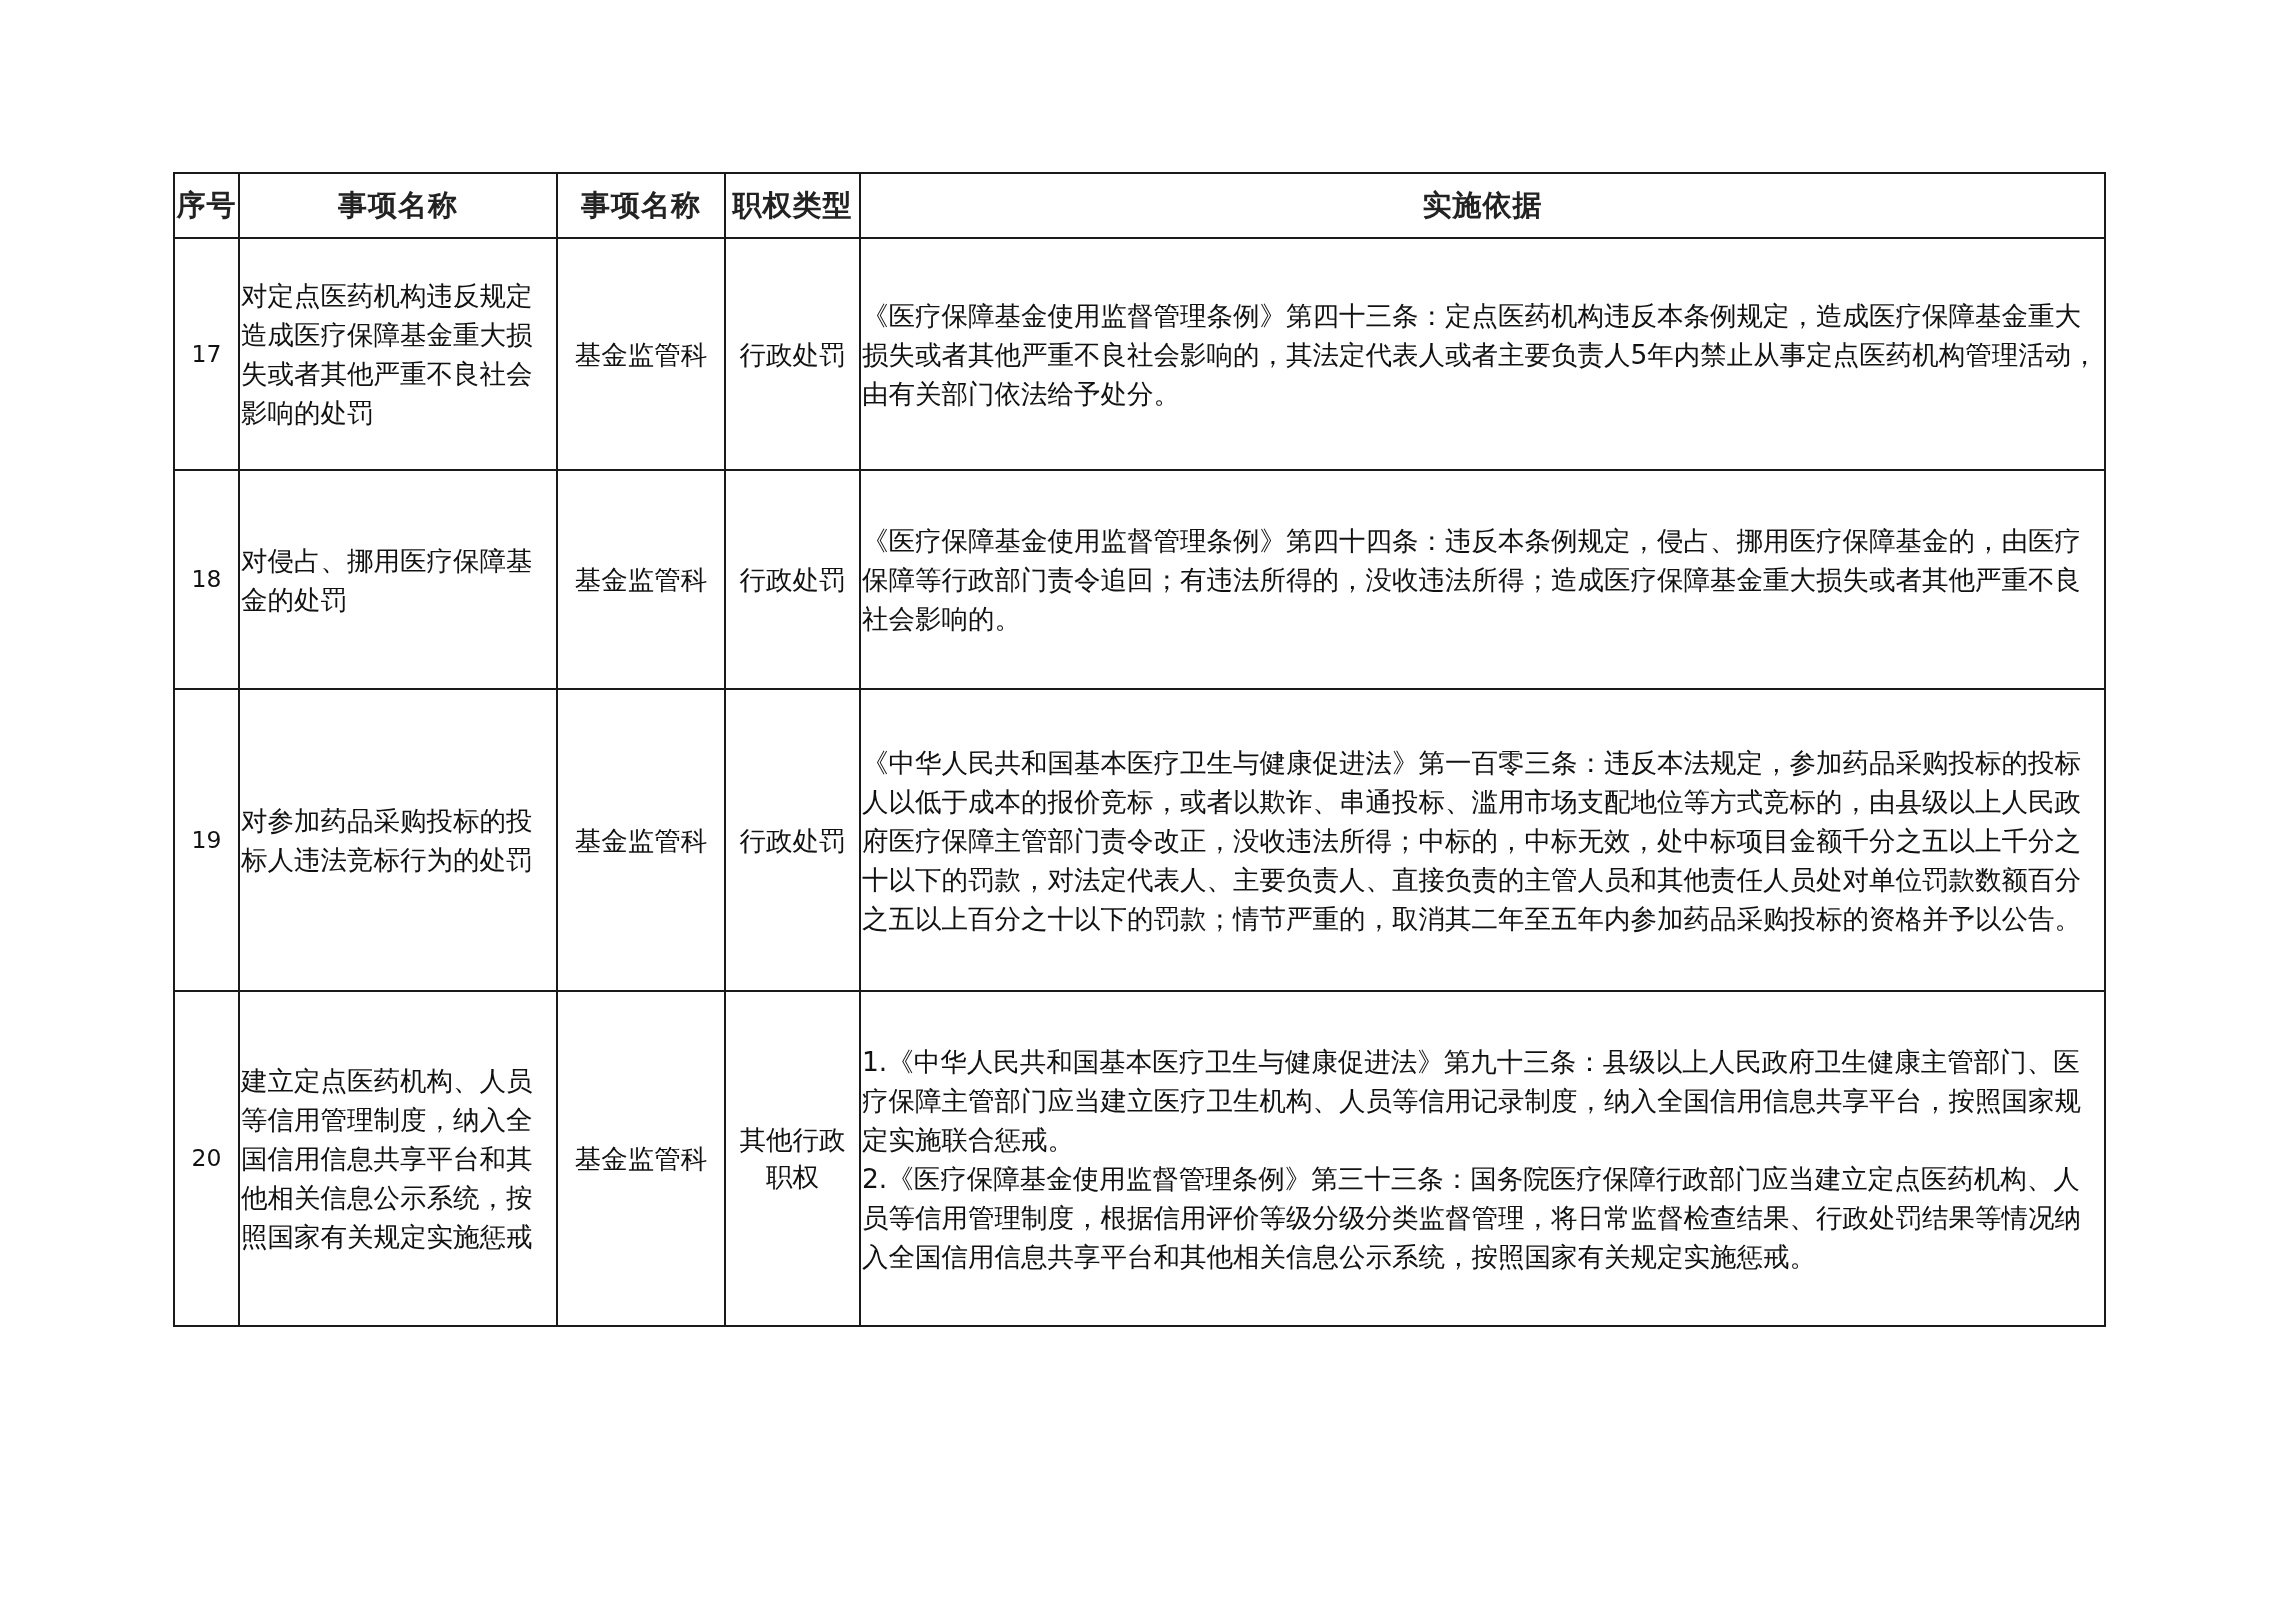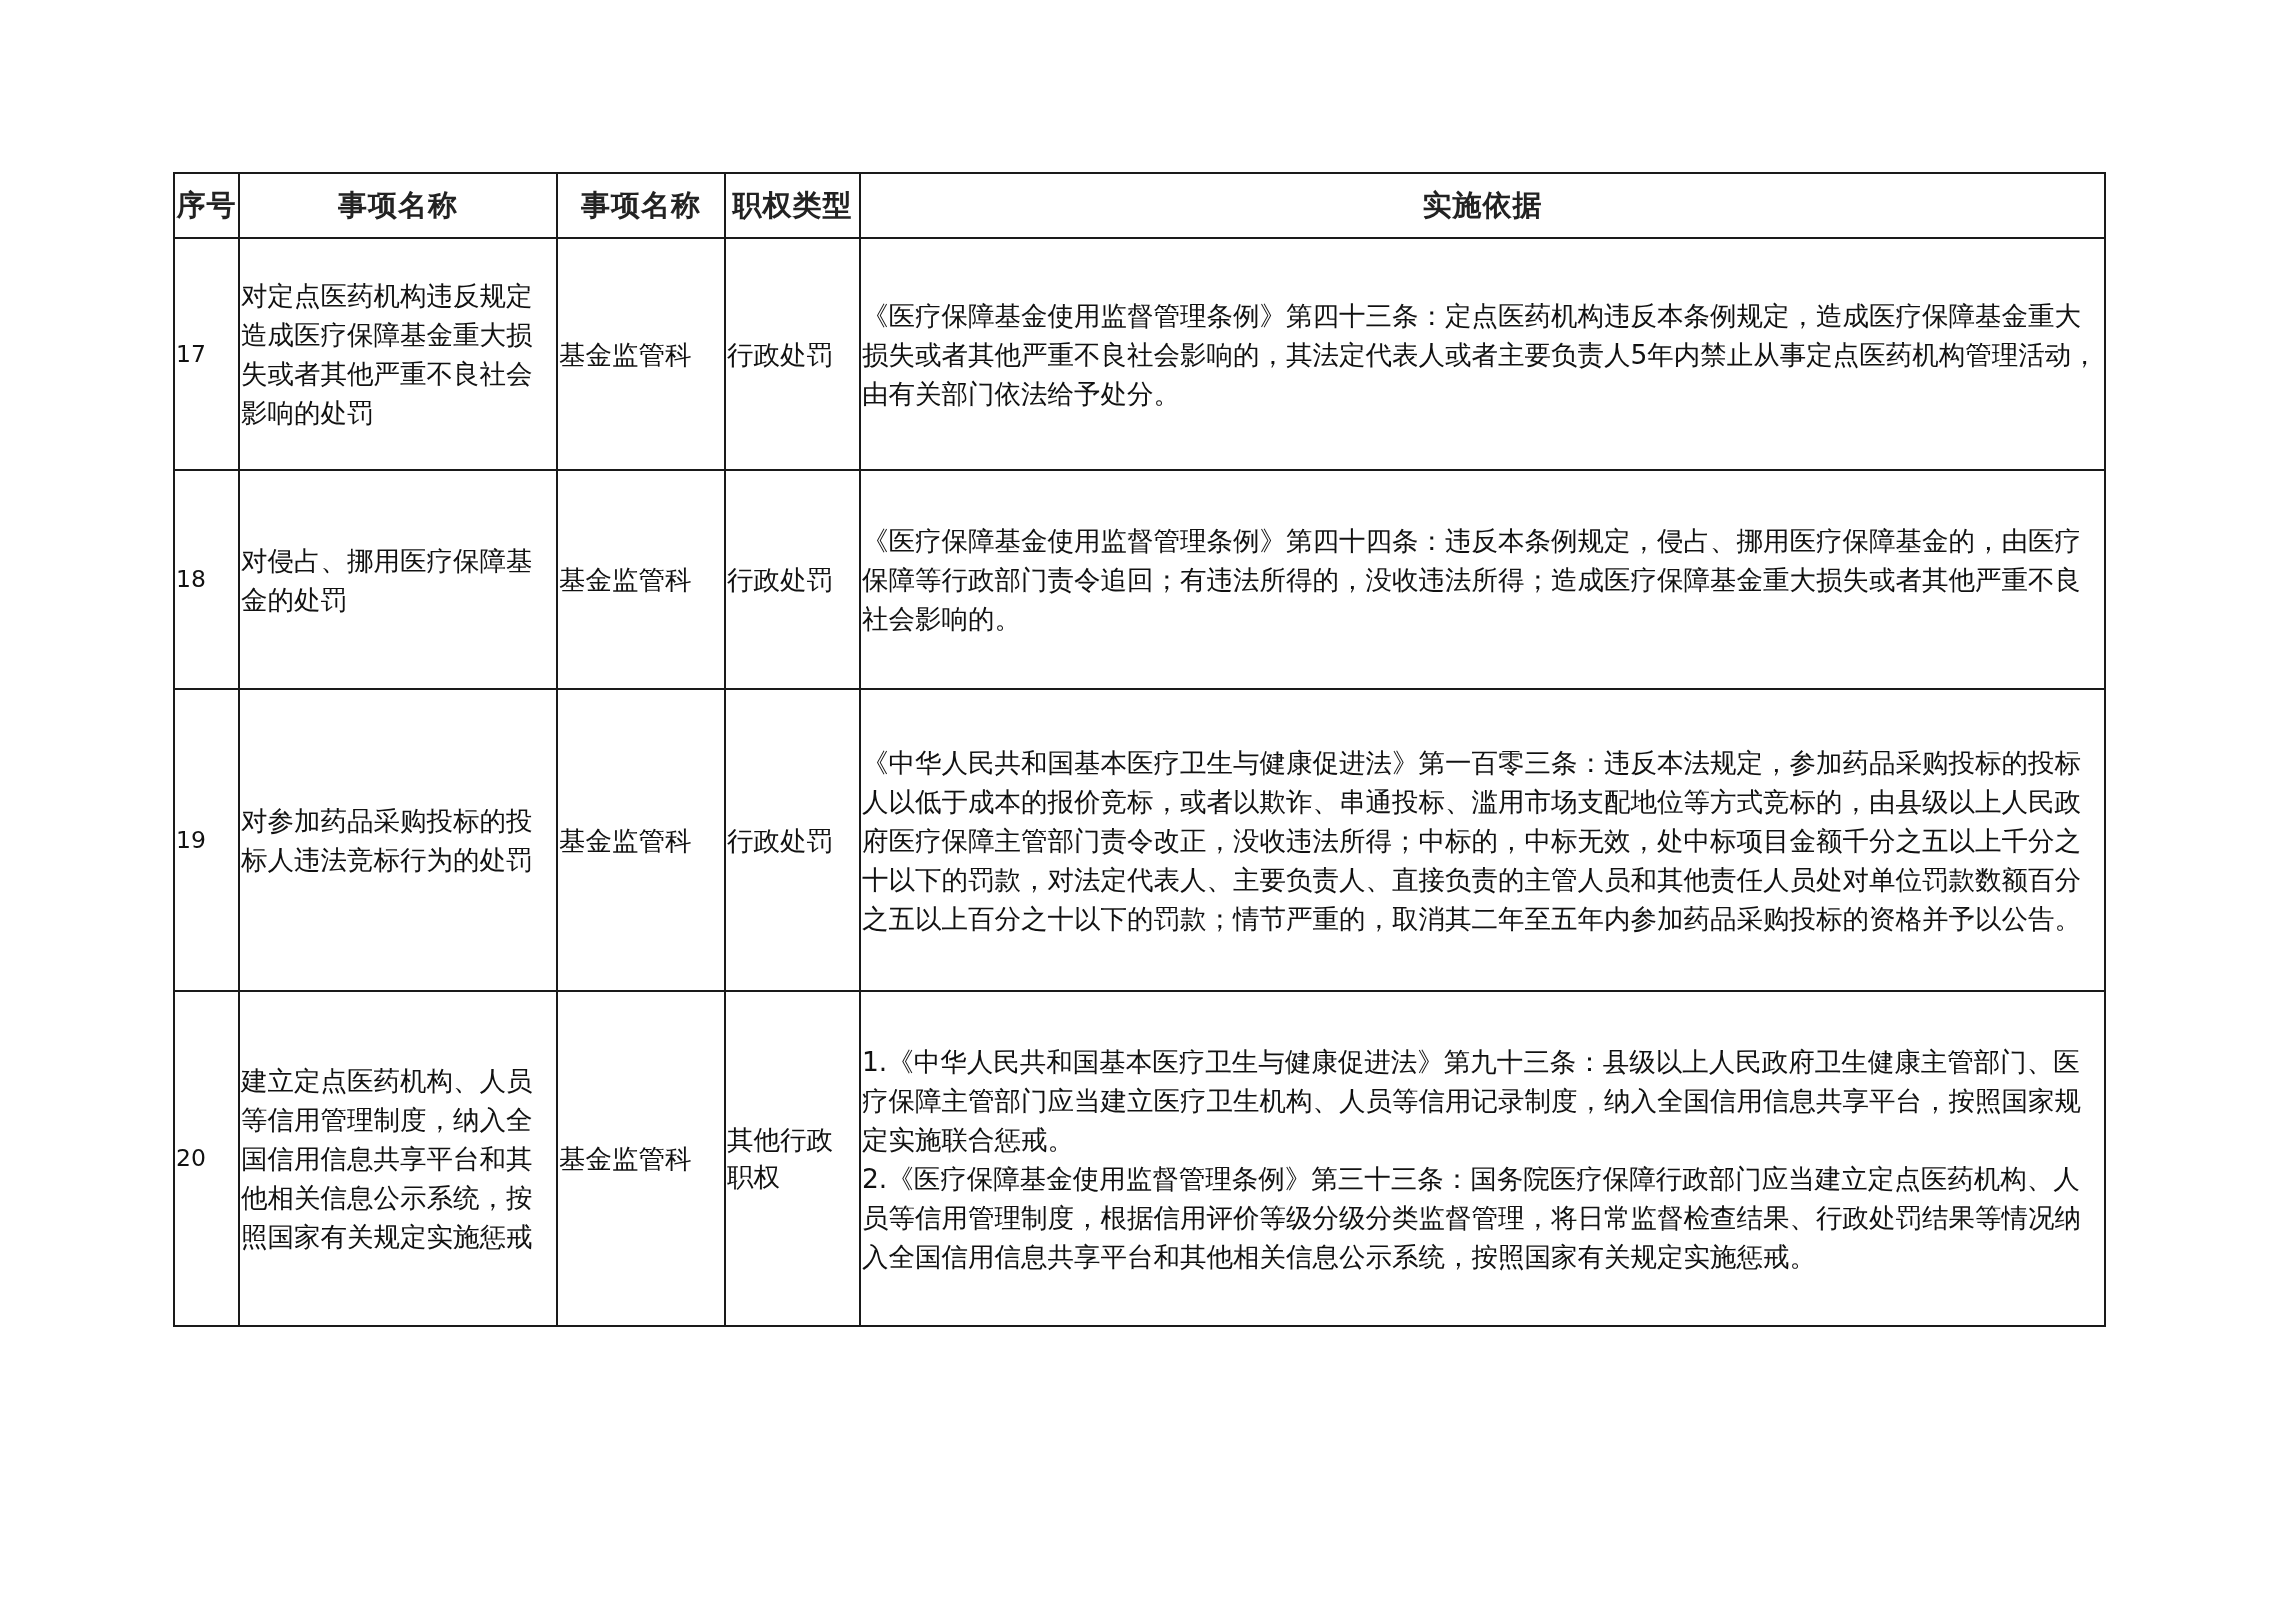--- a/index.html
+++ b/index.html
@@ -42,21 +42,21 @@
       font-size: 29px;
       height: 63px;
       color: #222222;
       text-align: center;
       letter-spacing: 1px;
     }
     td.cell {
       font-size: 26.5px;
       line-height: 39px;
     }
-    td.center { }
+    td.center { text-align: center; }
     td.left { text-align: left; }
     td.seq { font-size: 23.5px; }
     .basis-para { display: block; }
     col.c1 { width: 65px; }
     col.c2 { width: 318px; }
     col.c3 { width: 168px; }
     col.c4 { width: 135px; }
     col.c5 { width: 1245px; }
     tr.r17 td { height: 230px; }
     tr.r18 td { height: 217px; }

